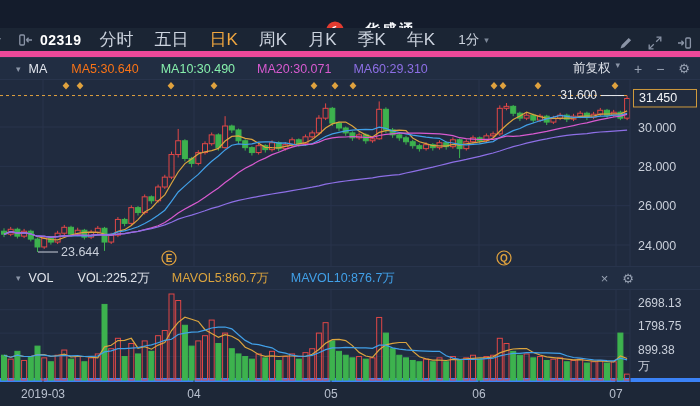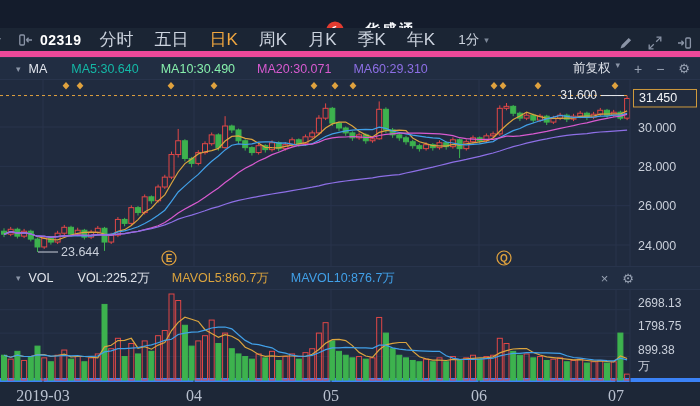--- a/index.html
+++ b/index.html
@@ -35,21 +35,21 @@
   .mini-btn{color:#98a2b3;font-size:14px;line-height:1;cursor:pointer;}
   .gear,.close-x{color:#98a2b3;font-size:13px;line-height:1;cursor:pointer;}
   
   .main-pane{position:absolute;top:80px;left:0;width:700px;height:186px;background:#202b3f;}
   .vol-pane{position:absolute;top:290px;left:0;width:700px;height:92px;background:#202b3f;
             border-bottom:4px solid #3b82f6;box-sizing:border-box;}
   svg{display:block;}
   svg text{font-family:"Liberation Sans","DejaVu Sans",sans-serif;}
   
   .x-axis{position:absolute;top:382px;left:0;width:700px;height:24px;background:#1d2737;}
-  .x-label{position:absolute;top:5px;transform:translateX(-50%);color:#b9c1cf;font-size:16px;white-space:nowrap;font-family:Liberation Serif, serif;}
+  .x-label{position:absolute;top:5px;transform:translateX(-50%);color:#b9c1cf;font-size:12px;white-space:nowrap;}
 </style>
 </head>
 <body>
 
 <div class="app">
 
   <div class="header">
     <div class="logo">
       <svg width="20" height="20" viewBox="0 0 20 20">
         <circle cx="10" cy="10" r="8.6" fill="#e23b30"></circle>
@@ -89,21 +89,21 @@
       <svg width="16" height="16" viewBox="0 0 16 16">
         <path d="M2 8h5.8M7.8 8L5.4 5.7M7.8 8l-2.4 2.3" fill="none" stroke="#8a94a6" stroke-width="1.3"></path>
         <rect x="9.8" y="3" width="4.6" height="10" rx="1" fill="none" stroke="#8a94a6" stroke-width="1.3"></rect>
       </svg>
     </span>
   </div>
 
   <div class="ind-row ma-row">
     <span class="caret">▾</span>
     <span class="ind-title">MA</span>
-    <span class="ind-item" style="color: #14b8a6;">MA5:30.640</span>
+    <span class="ind-item" style="color: #f97316;">MA5:30.640</span>
     <span class="ind-item" style="color: #86efac;">MA10:30.490</span>
     <span class="ind-item" style="color: rgb(216, 90, 208);">MA20:30.071</span>
     <span class="ind-item" style="color: rgb(141, 111, 230);">MA60:29.310</span>
     <span class="ind-right">
       <span class="adjust">
         <span>前复权</span>
         <span class="caret">▾</span>
       </span>
       <span class="mini-btn">+</span>
       <span class="mini-btn">−</span>

